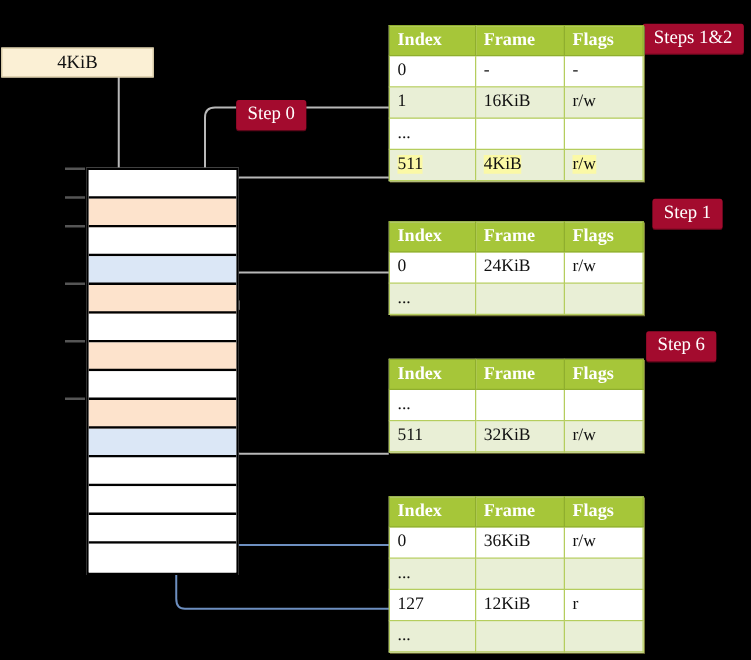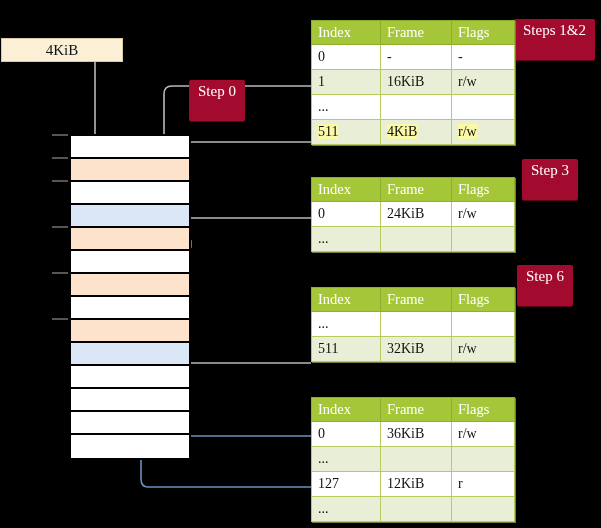--- a/index.html
+++ b/index.html
@@ -23,21 +23,21 @@
   }
 
   
   .badge {
     position: absolute;
     background: #a30b2e;
     color: #ffffff;
     font-family: "Liberation Serif", "DejaVu Serif", serif;
     font-size: 15px;
     line-height: 1;
-    padding: 4px 9px 22px 9px;
+    padding: 4px 9px 5px 9px;
     border-radius: 2px;
     white-space: nowrap;
     box-shadow: 0 1px 0 #5d0619;
   }
 
   
   .srcbox {
     position: absolute;
     background: #fbf0d5;
     border: 1px solid #d9cba6;
@@ -76,21 +76,21 @@
   .ptable {
     position: absolute;
     border-collapse: collapse;
     background: #ffffff;
     font-size: 14px;
     box-shadow: 1px 1px 0 #7a7a3a;
   }
   .ptable th {
     background: #a6c639;
     color: #ffffff;
-    font-weight: normal;
+    font-weight: bold;
     text-align: left;
     padding: 3px 6px;
     border: 1px solid #8fae2e;
     font-size: 14.5px;
   }
   .ptable td {
     border: 1px solid #b5cd5e;
     padding: 2px 6px;
     color: #111111;
     height: 20px;
@@ -170,21 +170,21 @@
       <div class="tick" style="left: 52px; top: 157px;"></div>
       <div class="tick" style="left: 52px; top: 180px;"></div>
       <div class="tick" style="left: 52px; top: 226px;"></div>
       <div class="tick" style="left: 52px; top: 272px;"></div>
       <div class="tick" style="left: 52px; top: 318px;"></div>
     </div>
 
   <div id="badges">
       <div class="badge" style="left: 189px; top: 40px; margin-top: 40px;">Step 0</div>
       <div class="badge" style="left: 514px; top: 19px;">Steps 1&amp;2</div>
-      <div class="badge" style="left: 522px; top: 159px;">Step 3</div>
+      <div class="badge" style="left: 522px; top: 159px;">Step 1</div>
       <div class="badge" style="left: 517px; top: 265px;">Step 6</div>
     </div>
 
   <div id="tables">
       <table class="ptable" style="left: 311px; top: 20px;">
         <thead>
           <tr>
             <th class="col-index">Index</th>
             <th class="col-frame">Frame</th>
             <th class="col-flags">Flags</th>

